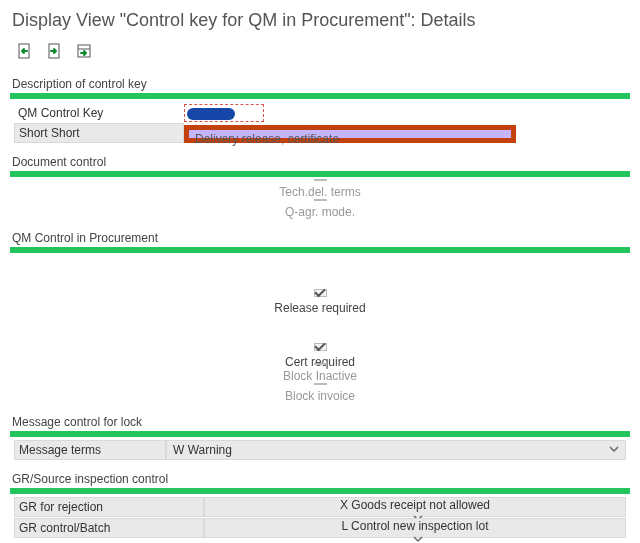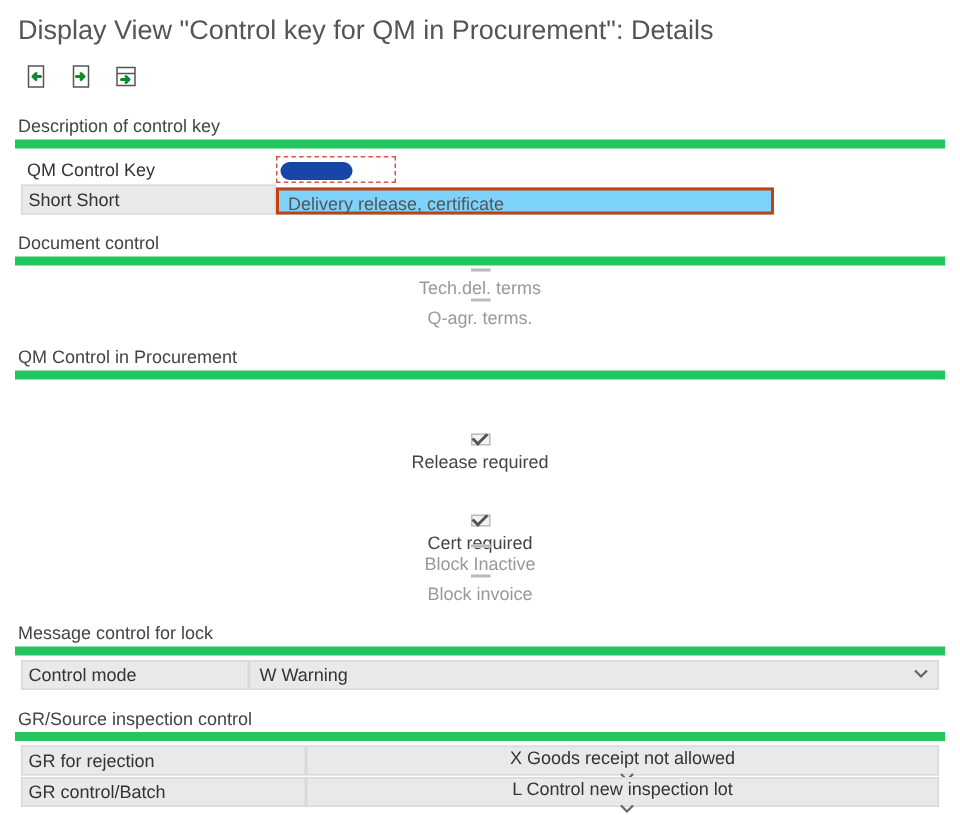--- a/index.html
+++ b/index.html
@@ -57,22 +57,22 @@
     box-sizing: border-box;
   }
   .row-label.shaded {
     background: #e9e9e9;
     border: 1px solid #d9d9d9;
   }
   .row-value {
     flex: 0 0 auto;
   }
   .text-field {
-    background: #7dd3fc;
-    border: 2px solid #c2410c;
+    background: #c4b5fd;
+    border: 5px solid #c2410c;
     height: 18px;
     line-height: 18px;
     padding: 0 6px;
     box-sizing: border-box;
     color: #555;
   }
   .text-field.redacted {
     position: relative;
     background: #fff;
     border: 1px dashed #d9534f;
@@ -192,21 +192,21 @@
 
 <div class="section">
   <div class="section-title">Document control</div>
   <div class="section-body">
     <div class="check-row">
       <span class="checkbox"></span>
       <span>Tech.del. terms</span>
     </div>
     <div class="check-row">
       <span class="checkbox"></span>
-      <span>Q-agr. terms.</span>
+      <span>Q-agr. mode.</span>
     </div>
   </div>
 </div>
 
 <div class="section">
   <div class="section-title">QM Control in Procurement</div>
   <div class="section-body">
     <div class="check-row on">
       <span class="checkbox checked"></span>
       <span>Release required</span>
@@ -223,21 +223,21 @@
       <span class="checkbox"></span>
       <span>Block invoice</span>
     </div>
   </div>
 </div>
 
 <div class="section">
   <div class="section-title">Message control for lock</div>
   <div class="section-body">
     <div class="row">
-      <div class="row-label shaded">Control mode</div>
+      <div class="row-label shaded">Message terms</div>
       <div class="row-value">
         <div class="select select-wide">
           <span>W Warning</span>
           <span class="chevron">
             <svg width="10" height="10" viewBox="0 0 10 10">
                 <path d="M1 3 L5 7 L9 3" fill="none" stroke="#666" stroke-width="1.5"></path>
               </svg>
           </span>
         </div>
       </div>

